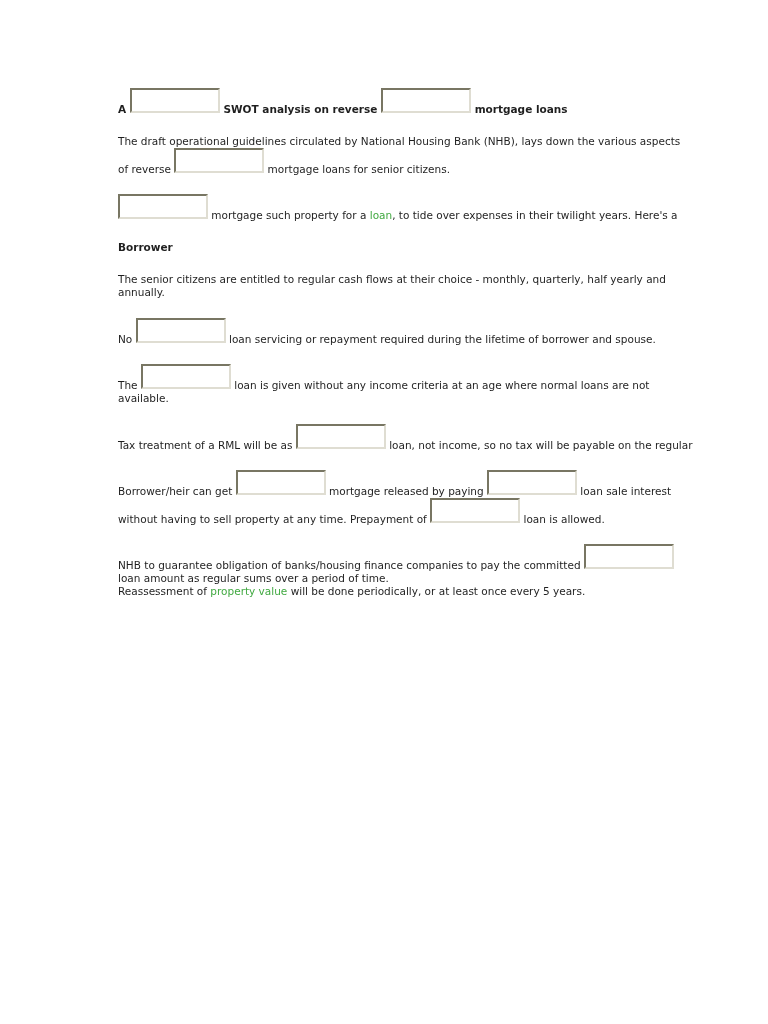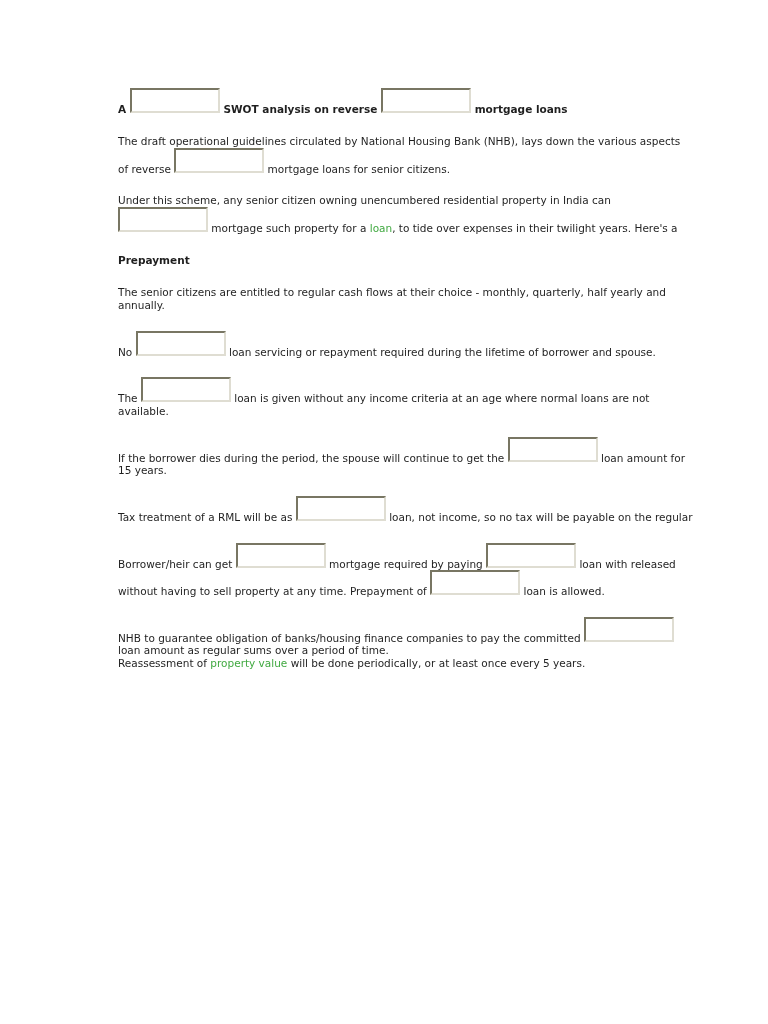--- a/index.html
+++ b/index.html
@@ -54,48 +54,43 @@
 <div class="page">
   <div id="doc">
       <div class="para bold">
         <div class="line"><span>A </span><input type="text" class="blank-box" spellcheck="false" style=""><span> SWOT analysis on reverse </span><input type="text" class="blank-box" spellcheck="false" style=""><span> mortgage loans</span></div>
       </div>
       <div class="para">
         <div class="line"><span>The draft operational guidelines circulated by National Housing Bank (NHB), lays down the various aspects</span></div>
         <div class="line"><span>of reverse </span><input type="text" class="blank-box" spellcheck="false" style=""><span> mortgage loans for senior citizens.</span></div>
       </div>
       <div class="para">
-        <div class="line"><span>Under this scheme, any senior citizen owning unencumbered residential property in India can</span></div>
         <div class="line"><input type="text" class="blank-box" spellcheck="false" style=""><span> mortgage such property for a </span><a class="green-link">loan</a><span>, to tide over expenses in their twilight years. Here's a</span></div>
       </div>
       <div class="para bold">
-        <div class="line"><span>Prepayment</span></div>
+        <div class="line"><span>Borrower</span></div>
       </div>
       <div class="para">
         <div class="line"><span>The senior citizens are entitled to regular cash flows at their choice - monthly, quarterly, half yearly and</span></div>
         <div class="line"><span>annually.</span></div>
       </div>
       <div class="para">
         <div class="line"><span>No </span><input type="text" class="blank-box" spellcheck="false" style=""><span> loan servicing or repayment required during the lifetime of borrower and spouse.</span></div>
       </div>
       <div class="para">
         <div class="line"><span>The </span><input type="text" class="blank-box" spellcheck="false" style=""><span> loan is given without any income criteria at an age where normal loans are not</span></div>
         <div class="line"><span>available.</span></div>
       </div>
       <div class="para">
-        <div class="line"><span>If the borrower dies during the period, the spouse will continue to get the </span><input type="text" class="blank-box" spellcheck="false" style=""><span> loan amount for</span></div>
-        <div class="line"><span>15 years.</span></div>
-      </div>
-      <div class="para">
         <div class="line"><span>Tax treatment of a RML will be as </span><input type="text" class="blank-box" spellcheck="false" style=""><span> loan, not income, so no tax will be payable on the regular</span></div>
       </div>
       <div class="para">
       </div>
       <div class="para">
-        <div class="line"><span>Borrower/heir can get </span><input type="text" class="blank-box" spellcheck="false" style=""><span> mortgage required by paying </span><input type="text" class="blank-box" spellcheck="false" style=""><span> loan with released</span></div>
+        <div class="line"><span>Borrower/heir can get </span><input type="text" class="blank-box" spellcheck="false" style=""><span> mortgage released by paying </span><input type="text" class="blank-box" spellcheck="false" style=""><span> loan sale interest</span></div>
         <div class="line"><span>without having to sell property at any time. Prepayment of </span><input type="text" class="blank-box" spellcheck="false" style=""><span> loan is allowed.</span></div>
       </div>
       <div class="para">
         <div class="line"><span>NHB to guarantee obligation of banks/housing finance companies to pay the committed </span><input type="text" class="blank-box" spellcheck="false" style=""></div>
         <div class="line"><span>loan amount as regular sums over a period of time.</span></div>
         <div class="line"><span>Reassessment of </span><a class="green-link">property value</a><span> will be done periodically, or at least once every 5 years.</span></div>
       </div>
     </div>
 </div>
 

